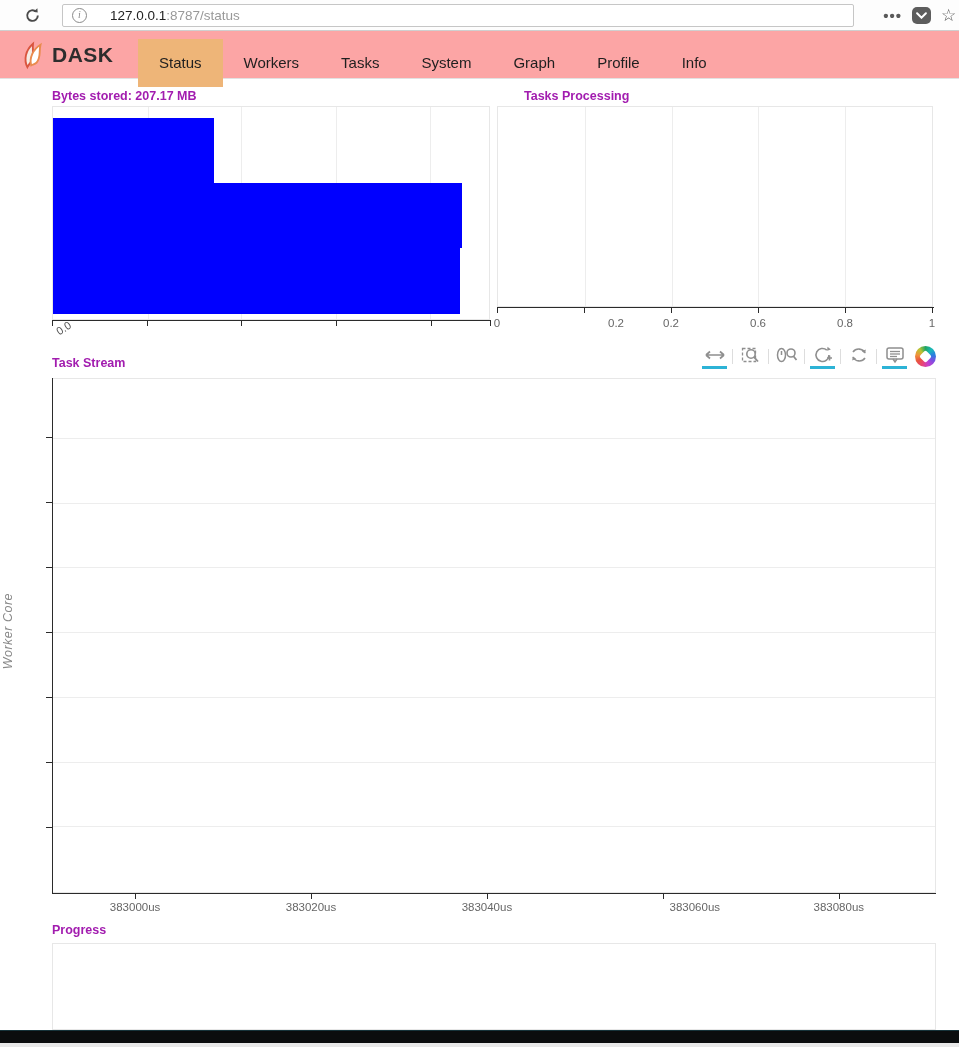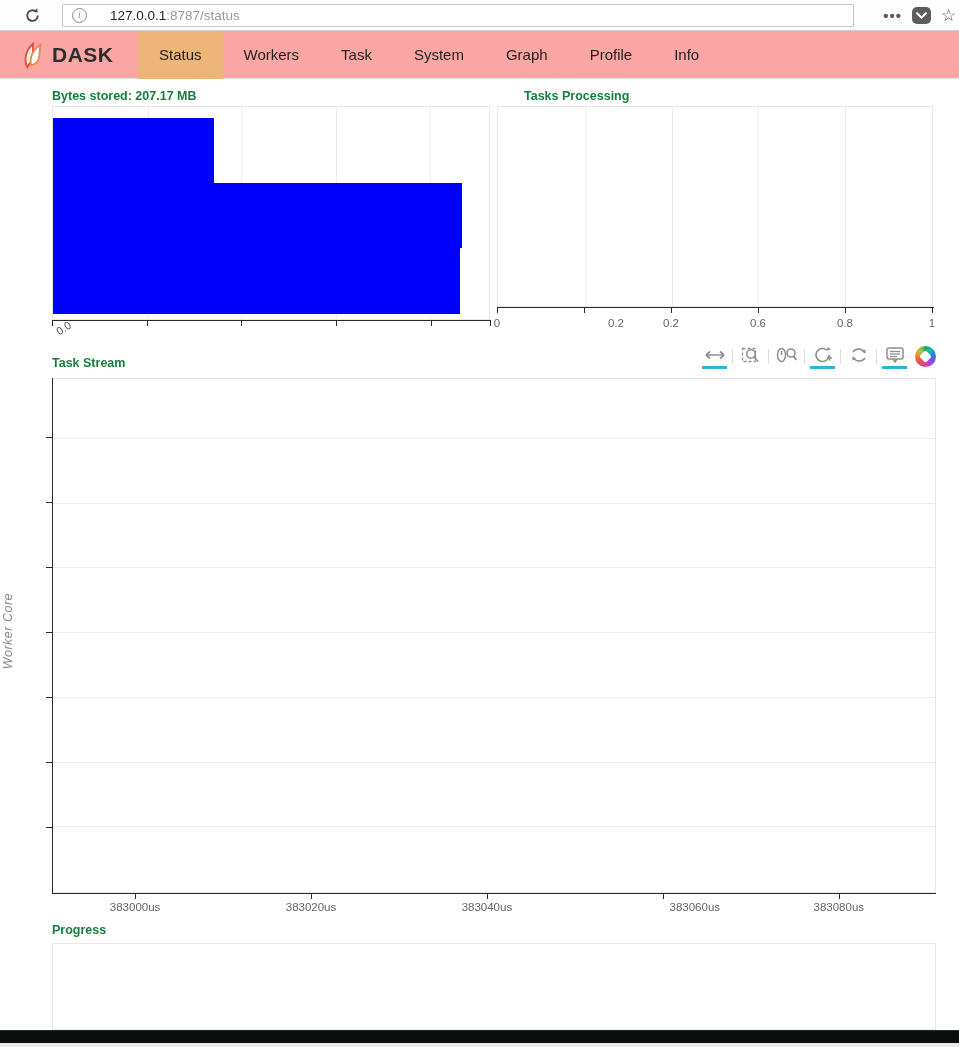--- a/index.html
+++ b/index.html
@@ -25,27 +25,27 @@
   .pocket-icon { width: 19px; height: 17px; background: #5d5d5d; border-radius: 5px;
     display: flex; align-items: center; justify-content: center; }
   .star-icon { color: #5a5a5a; font-size: 17px; width: 16px; overflow: hidden; }
 
   
   .navbar { position: absolute; left: 0; top: 31px; width: 959px; height: 48px;
     background: #fca5a5; border-bottom: 1px solid #e2e2e2; }
   .brand { position: absolute; left: 18px; top: 0; height: 48px; display: flex;
     align-items: center; gap: 4px; }
   .brand-text { font-size: 21px; font-weight: 800; color: #2d2d2d; letter-spacing: 0.5px; }
-  .nav-tabs { position: absolute; left: 138px; top: 0; height: 48px; display: flex; }
+  .nav-tabs { position: absolute; left: 138px; top: 8px; height: 48px; display: flex; }
   .nav-tab { height: 48px; line-height: 48px; padding: 0 21px; font-size: 15px;
     color: #1f1f1f; cursor: pointer; }
   .nav-tab.active { background: #eeb578; }
 
   
-  .plot-title { position: absolute; font-size: 12.5px; font-weight: bold; color: #15803d; }
+  .plot-title { position: absolute; font-size: 12.5px; font-weight: bold; color: #a21caf; }
   .plot-frame { position: absolute; border: 1px solid #e7e7e7; background: #fff; }
   .vgrid { position: absolute; top: 0; bottom: 0; width: 1px; background: #ededed; }
   .hgrid { position: absolute; left: 0; right: 0; height: 1px; background: #ededed; }
   .hbar { position: absolute; left: 0; background: #0000ff; }
   .axis-line-x { position: absolute; height: 1px; background: #2b2b2b; }
   .axis-line-y { position: absolute; width: 1px; background: #2b2b2b; }
   .tick-x { position: absolute; width: 1px; height: 6px; background: #2b2b2b; }
   .tick-y { position: absolute; width: 6px; height: 1px; background: #2b2b2b; }
   .tick-label { position: absolute; font-size: 11.5px; color: #666;
     transform: translateX(-50%); white-space: nowrap; }
@@ -106,21 +106,21 @@
     <div class="brand">
       <svg width="30" height="32" viewBox="0 0 32 34">
         <path d="M10 30 C6 22 8 12 16 5 C15 13 18 16 14 24 C12 27 11 28 10 30 Z" fill="#f5ebe4" stroke="#d9553f" stroke-width="2"></path>
         <path d="M14 28 C12 20 16 11 24 6 C22 14 25 18 20 25 C18 27 16 27 14 28 Z" fill="#fff" stroke="#e98b4e" stroke-width="2"></path>
       </svg>
       <span class="brand-text">DASK</span>
     </div>
     <div class="nav-tabs" id="nav-tabs">
         <div class="nav-tab active" style="background: rgb(238, 181, 120);">Status</div>
         <div class="nav-tab">Workers</div>
-        <div class="nav-tab">Task</div>
+        <div class="nav-tab">Tasks</div>
         <div class="nav-tab">System</div>
         <div class="nav-tab">Graph</div>
         <div class="nav-tab">Profile</div>
         <div class="nav-tab">Info</div>
       </div>
   </div>
 
   <div class="plot-title" style="left:52px; top:89px;">Bytes stored: 207.17 MB</div>
   <div class="plot-frame" id="bytes-plot" style="left:52px; top:106px; width:438px; height:214px;">
       <div class="vgrid" style="left: 94.6px;"></div>

